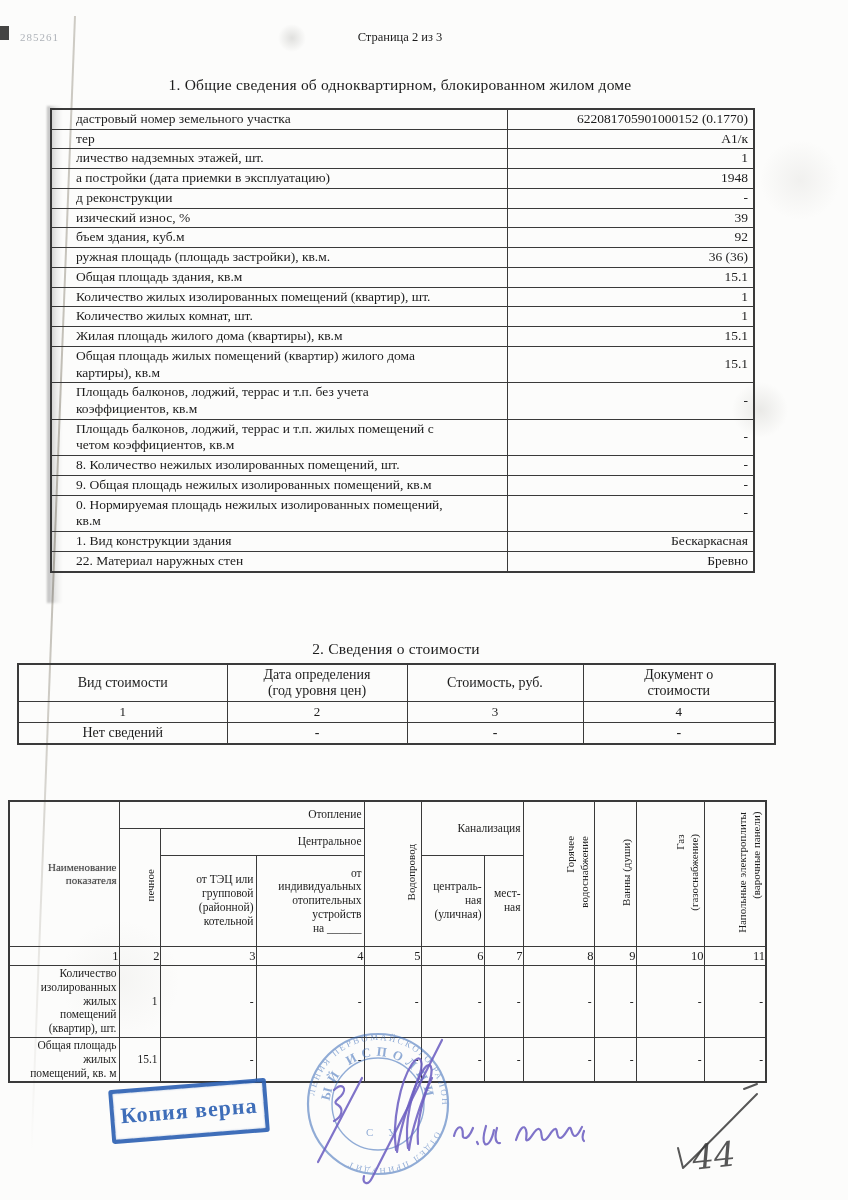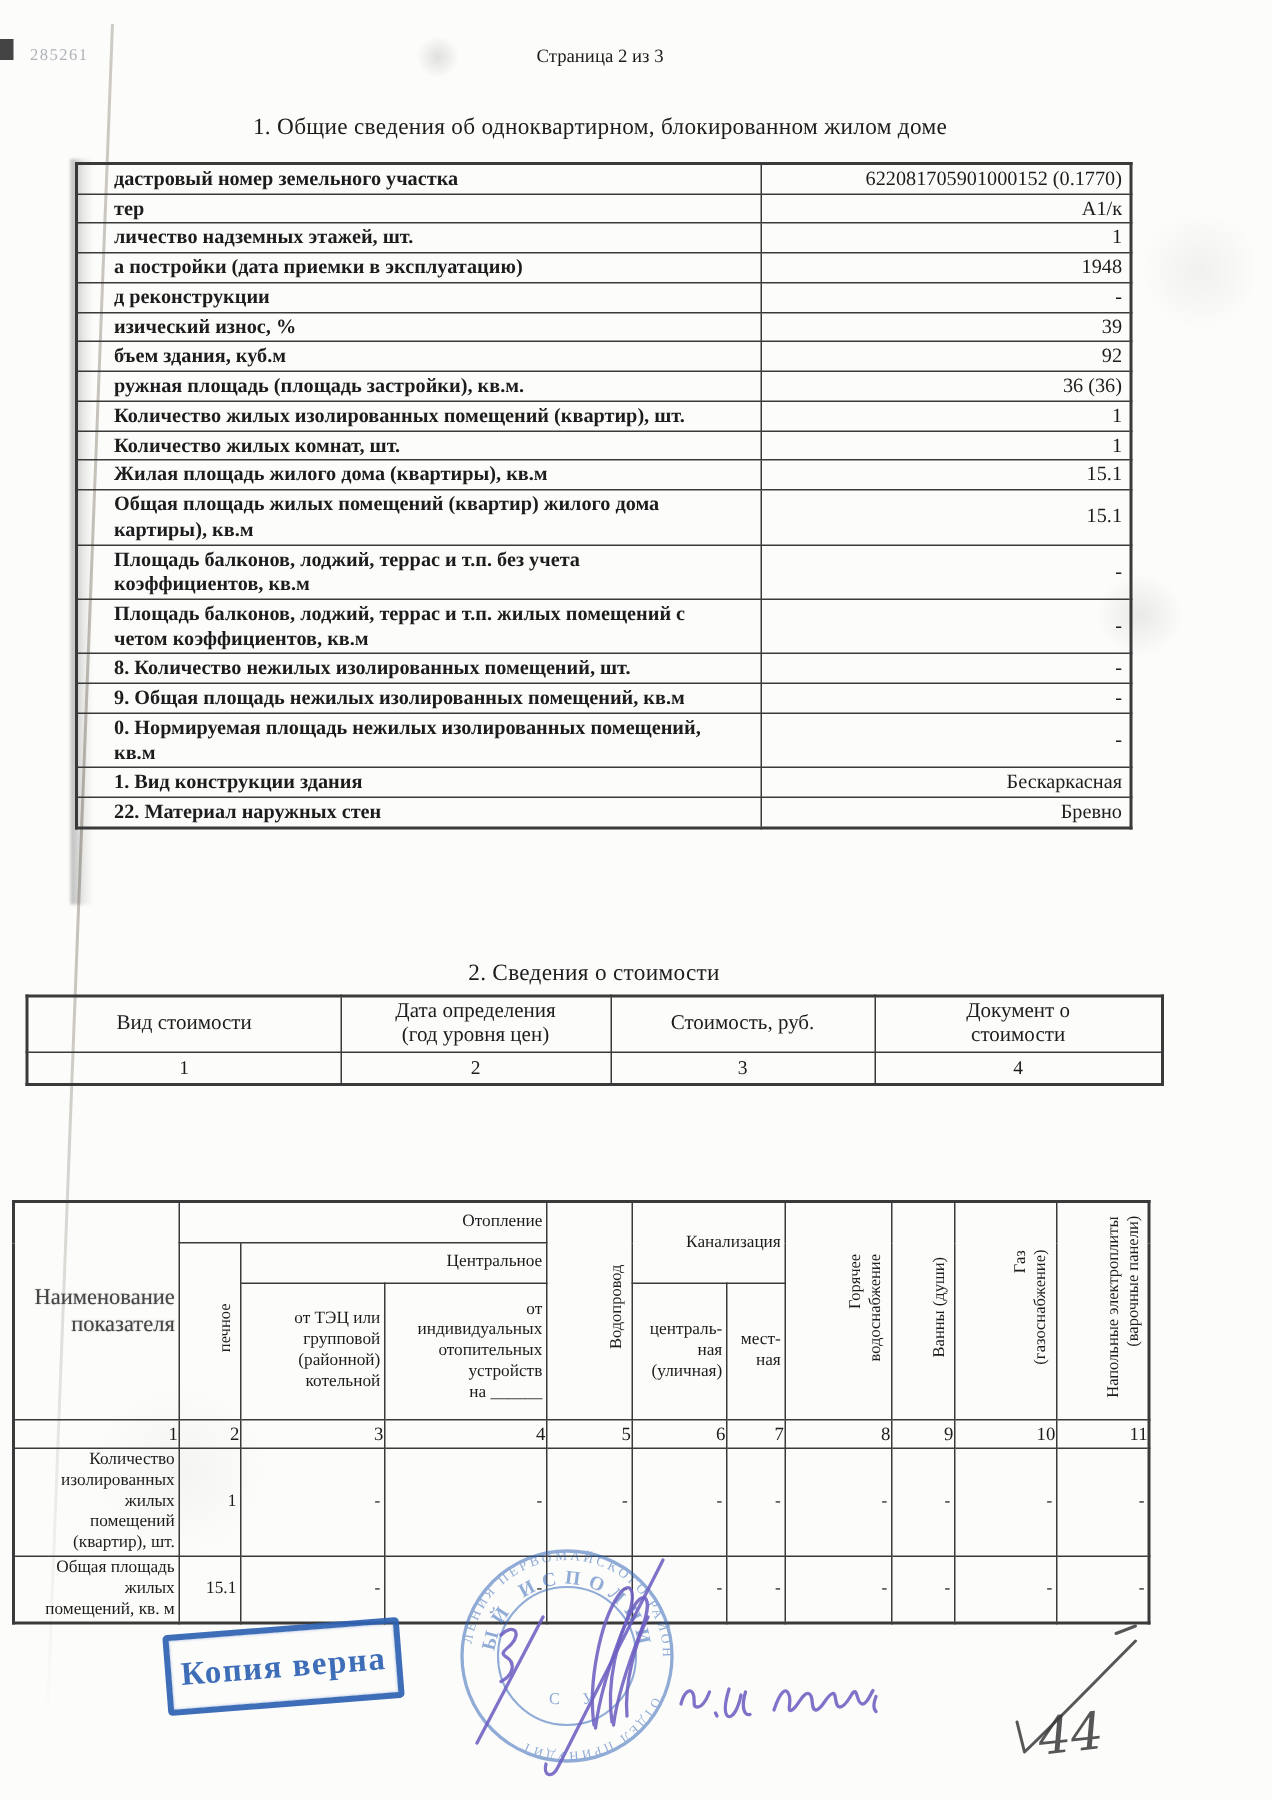--- a/index.html
+++ b/index.html
@@ -26,41 +26,41 @@
   #title2 { top:640px; left:0; width:792px; }
   #title3 { top:781px; left:0; width:800px; }
 
   table { border-collapse:collapse; table-layout:fixed; }
   td { border:1.5px solid var(--table-border,#3a3a3a); }
   .pre { white-space:pre-line; }
 
   
   #t1 { position:absolute; top:108px; left:50px; width:703px; border:2px solid var(--table-border,#3a3a3a); }
   #t1 td { font-size:13.5px; line-height:1.24; padding:1px 5px; }
-  #t1 .s1-label { padding-left:24px; white-space:pre-line;font-weight:bold; }
+  #t1 .s1-label { padding-left:24px; white-space:pre-line; }
   #t1 .s1-value { text-align:right; }
   #t1 col.c-label { width:456px; } #t1 col.c-value { width:247px; }
   .left-smudge { position:absolute; left:47px; top:106px; width:15px; height:497px;
     background:linear-gradient(to right, rgba(45,45,45,.30), rgba(45,45,45,.10) 55%, transparent);
     filter:blur(1.2px); pointer-events:none; }
 
   
   #t2 { position:absolute; top:663px; left:17px; width:757px; border:2px solid var(--table-border,#3a3a3a); }
   #t2 td { font-size:14px; text-align:center; padding:2px 4px; line-height:1.15; }
   #t2 .nums td { font-size:13px; padding:0; height:20px; }
   #t2 col.c1{width:209px} #t2 col.c2{width:180px} #t2 col.c3{width:176px} #t2 col.c4{width:192px}
 
   
   #t3 { position:absolute; top:800px; left:8px; width:757px; border:2px solid var(--table-border,#3a3a3a); }
   #t3 td { font-size:11.5px; text-align:right; vertical-align:middle; padding:1px 2px; line-height:1.2; }
   #t3 tr.h1 td { height:24px; } #t3 tr.h2 td { height:24px; } #t3 tr.h3 td { height:88px; }
   #t3 tr.nums td { height:18px; font-size:12.5px; padding:0; }
   #t3 .rot { writing-mode:vertical-rl; transform:rotate(180deg); white-space:pre-line;
     line-height:1.25; display:inline-block; font-size:11px; }
-  #t3 .name-col { color:#454545; text-shadow:0 0 1px rgba(80,80,80,.5); font-size:15px; }
+  #t3 .name-col { color:#454545; text-shadow:0 0 1px rgba(80,80,80,.5); font-size:11px; }
   #t3 .s3-label { white-space:pre-line; font-size:11.5px; }
   #t3 col.k1{width:110px} #t3 col.k2{width:41px} #t3 col.k3{width:96px} #t3 col.k4{width:108px}
   #t3 col.k5{width:57px} #t3 col.k6{width:63px} #t3 col.k7{width:39px} #t3 col.k8{width:71px}
   #t3 col.k9{width:42px} #t3 col.k10{width:68px} #t3 col.k11{width:62px}
 
   
   .copy-stamp { position:absolute; left:110px; top:1084px; width:150px; height:46px;
     border:4px solid var(--stamp-blue,#2f63b4); border-radius:3px;
     transform:rotate(-4.5deg); color:var(--stamp-blue,#2f63b4);
     font-size:22px; font-weight:600; letter-spacing:1px;
@@ -122,20 +122,24 @@
         </tr>
         <tr>
           <td class="s1-label">бъем здания, куб.м</td>
           <td class="s1-value">92</td>
         </tr>
         <tr>
           <td class="s1-label">ружная площадь (площадь застройки), кв.м.</td>
           <td class="s1-value">36 (36)</td>
         </tr>
         <tr>
+          <td class="s1-label">Общая площадь здания, кв.м</td>
+          <td class="s1-value">15.1</td>
+        </tr>
+        <tr>
           <td class="s1-label">Количество жилых изолированных помещений (квартир), шт.</td>
           <td class="s1-value">1</td>
         </tr>
         <tr>
           <td class="s1-label">Количество жилых комнат, шт.</td>
           <td class="s1-value">1</td>
         </tr>
         <tr>
           <td class="s1-label">Жилая площадь жилого дома (квартиры), кв.м</td>
           <td class="s1-value">15.1</td>
@@ -196,20 +200,26 @@
 (год уровня цен)</td>
         <td class="pre">Стоимость, руб.</td>
         <td class="pre">Документ о
 стоимости</td>
       </tr>
       <tr class="nums">
         <td>1</td>
         <td>2</td>
         <td>3</td>
         <td>4</td>
+      </tr>
+      <tr>
+        <td>Нет сведений</td>
+        <td>-</td>
+        <td>-</td>
+        <td>-</td>
       </tr>
     </tbody>
   </table>
 
 
   <table id="t3">
     <colgroup>
       <col class="k1">
         <col class="k2">
         <col class="k3">

